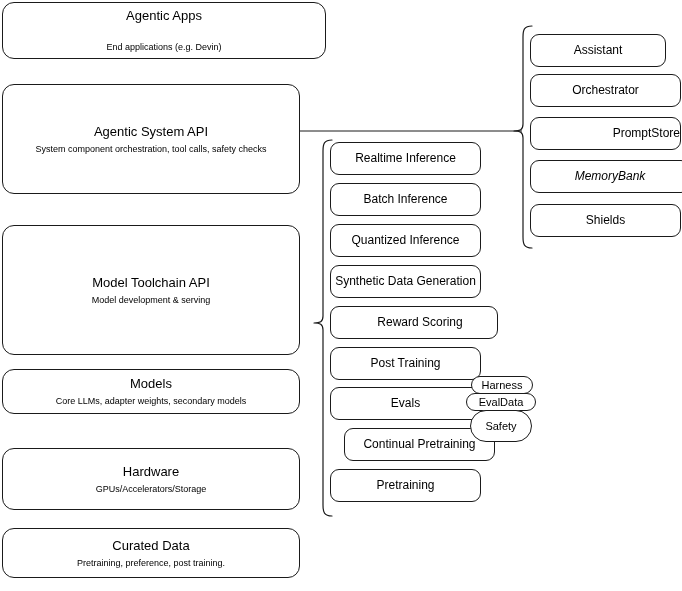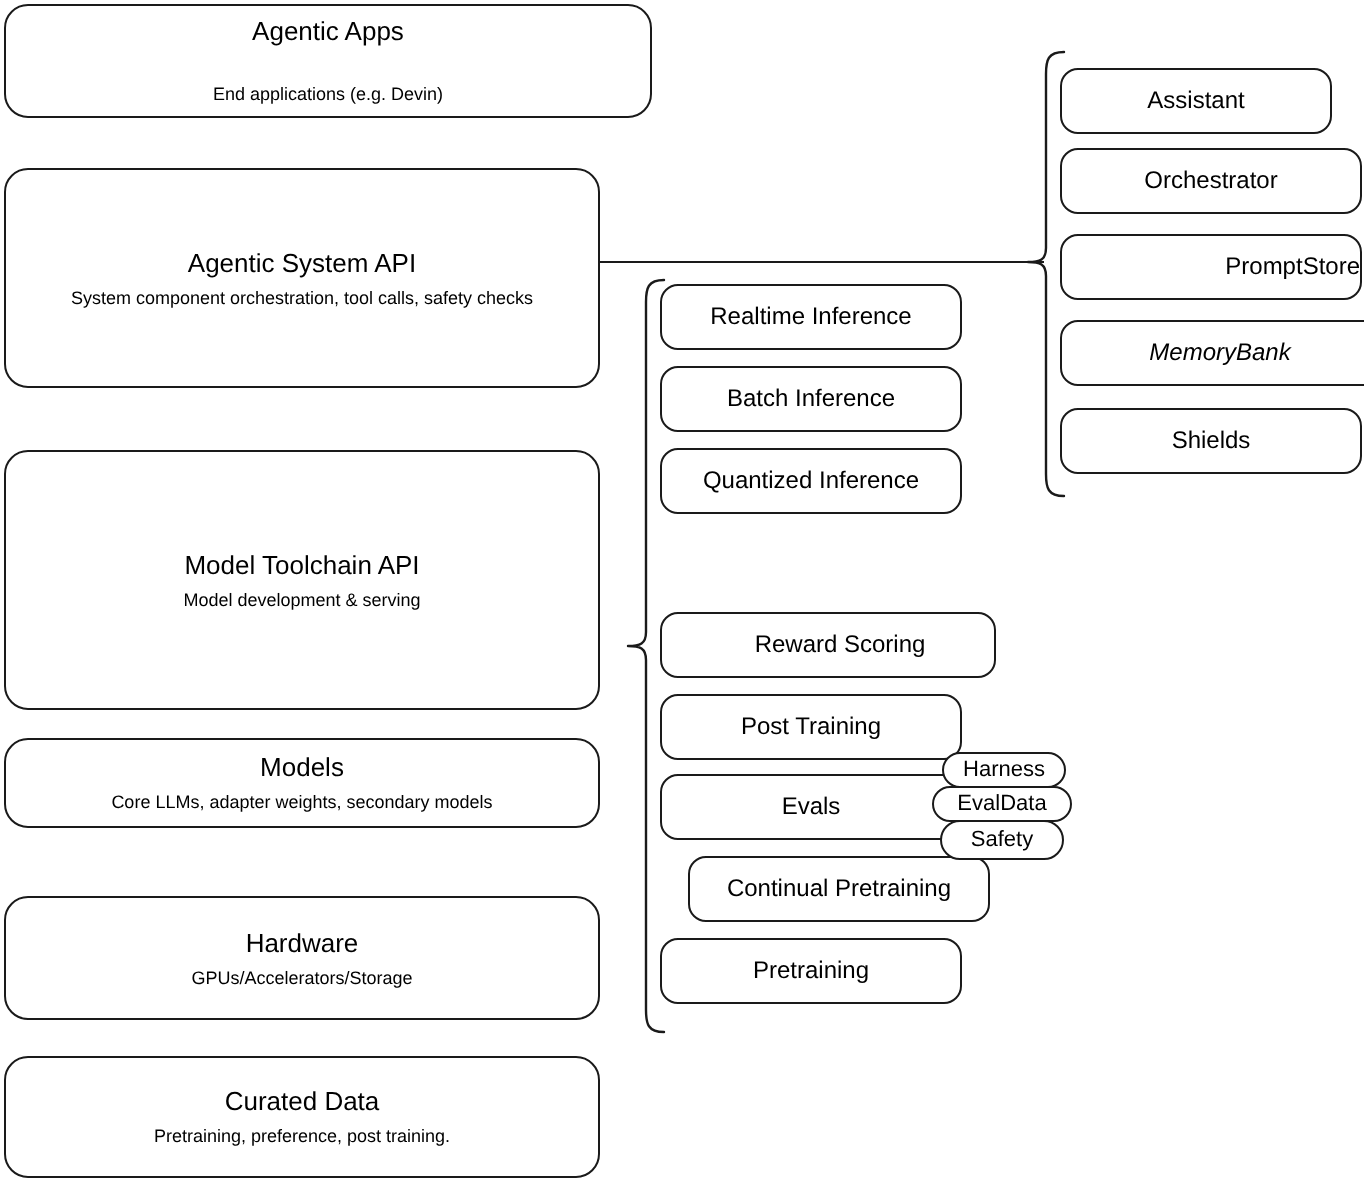--- a/index.html
+++ b/index.html
@@ -140,37 +140,40 @@
   <div class="node layer-node" style="left:2px; top:369px; width:298px; height:45px;">
     <div class="layer-title">Models</div>
     <div class="layer-sub">Core LLMs, adapter weights, secondary models</div>
   </div>
 
   <div class="node layer-node" style="left:2px; top:448px; width:298px; height:62px;">
     <div class="layer-title">Hardware</div>
     <div class="layer-sub">GPUs/Accelerators/Storage</div>
   </div>
 
-  <div class="node layer-node" style="left:2px; top:528px; width:298px; height:61px;">
+  <div class="node layer-node" style="left:2px; top:528px; width:298px; height:50px;">
     <div class="layer-title">Curated Data</div>
     <div class="layer-sub">Pretraining, preference, post training.</div>
   </div>
 
   <div class="node cap-node" style="left:330px; top:142px; width:151px; height:33px;">
     <div class="cap-label">Realtime Inference</div>
   </div>
 
   <div class="node cap-node" style="left:330px; top:183px; width:151px; height:33px;">
     <div class="cap-label">Batch Inference</div>
   </div>
 
   <div class="node cap-node" style="left:330px; top:224px; width:151px; height:33px;">
     <div class="cap-label">Quantized Inference</div>
   </div>
 
+  <div class="node cap-node" style="left:330px; top:265px; width:151px; height:33px;">
+    <div class="cap-label">Synthetic Data Generation</div>
+  </div>
 
   <div class="node cap-node" style="left:330px; top:306px; width:168px; height:33px;padding-left:12px;">
     <div class="cap-label">Reward Scoring</div>
   </div>
 
   <div class="node cap-node" style="left:330px; top:347px; width:151px; height:33px;">
     <div class="cap-label">Post Training</div>
   </div>
 
   <div class="node cap-node" style="left:330px; top:387px; width:151px; height:33px;">
@@ -186,21 +189,21 @@
   </div>
 
   <div class="pill" style="left:471px; top:376px; width:62px; height:18px;">
     <div class="pill-label">Harness</div>
   </div>
 
   <div class="pill" style="left:466px; top:393px; width:70px; height:18px;">
     <div class="pill-label">EvalData</div>
   </div>
 
-  <div class="pill" style="left:470px; top:410px; width:62px; height:20px;text-align:right;">
+  <div class="pill" style="left:470px; top:410px; width:62px; height:32px;text-align:right;">
     <div class="pill-label">Safety</div>
   </div>
 
   <div class="node comp-node" style="left:530px; top:34px; width:136px; height:33px;">
     <div class="comp-label">Assistant</div>
   </div>
 
   <div class="node comp-node" style="left:530px; top:74px; width:151px; height:33px;">
     <div class="comp-label">Orchestrator</div>
   </div>

